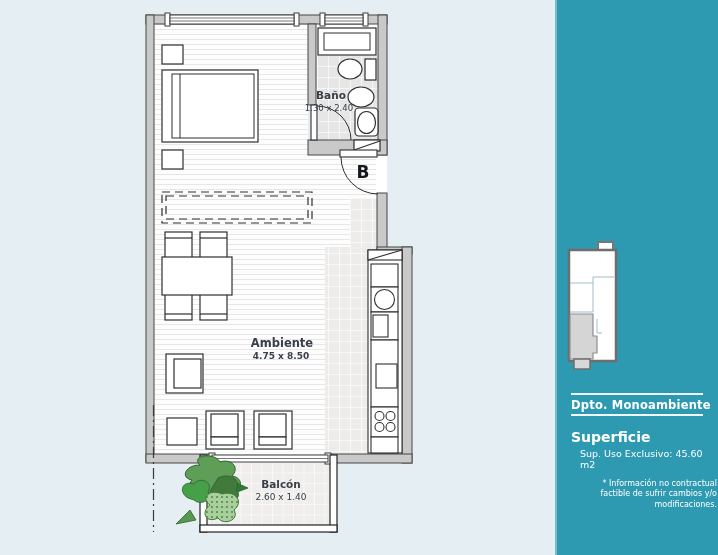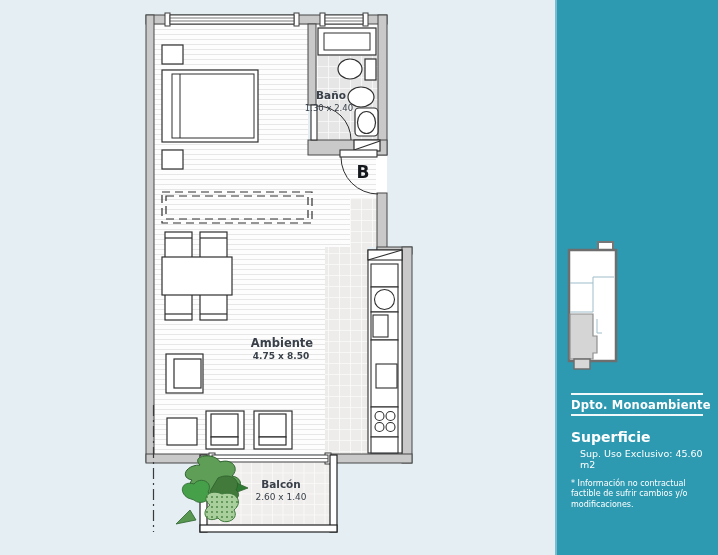--- a/index.html
+++ b/index.html
@@ -14,21 +14,21 @@
     background:#2E9AB2;border-left:2px solid rgba(255,255,255,.35);box-sizing:border-box;
     color:#ffffff;
   }
   .keyplan{position:absolute;left:10px;top:241px;}
   .rule{position:absolute;left:14px;width:132px;height:2px;background:#f2f9fa;}
   .rule1{top:393px;}
   .rule2{top:414px;}
   .sb-title{position:absolute;left:14px;top:398px;font-size:11.5px;font-weight:bold;letter-spacing:.2px;}
   .sb-head{position:absolute;left:14px;top:429px;font-size:14px;font-weight:bold;}
   .sb-line{position:absolute;left:23px;top:448px;font-size:9.5px;}
-  .sb-note{position:absolute;left:14px;width:146px;font-size:8px;line-height:1.3;}
+  .sb-note{position:absolute;left:14px;width:146px;font-size:8px;line-height:1.3;text-align:right;}
   .note1{top:479px;}
   .note2{top:507px;}
   svg text{font-family:"DejaVu Sans","Liberation Sans",sans-serif;}
 </style>
 </head>
 <body>
 
 <div class="plan-wrap">
 <svg width="555" height="555" viewBox="0 0 555 555">
   <defs>

